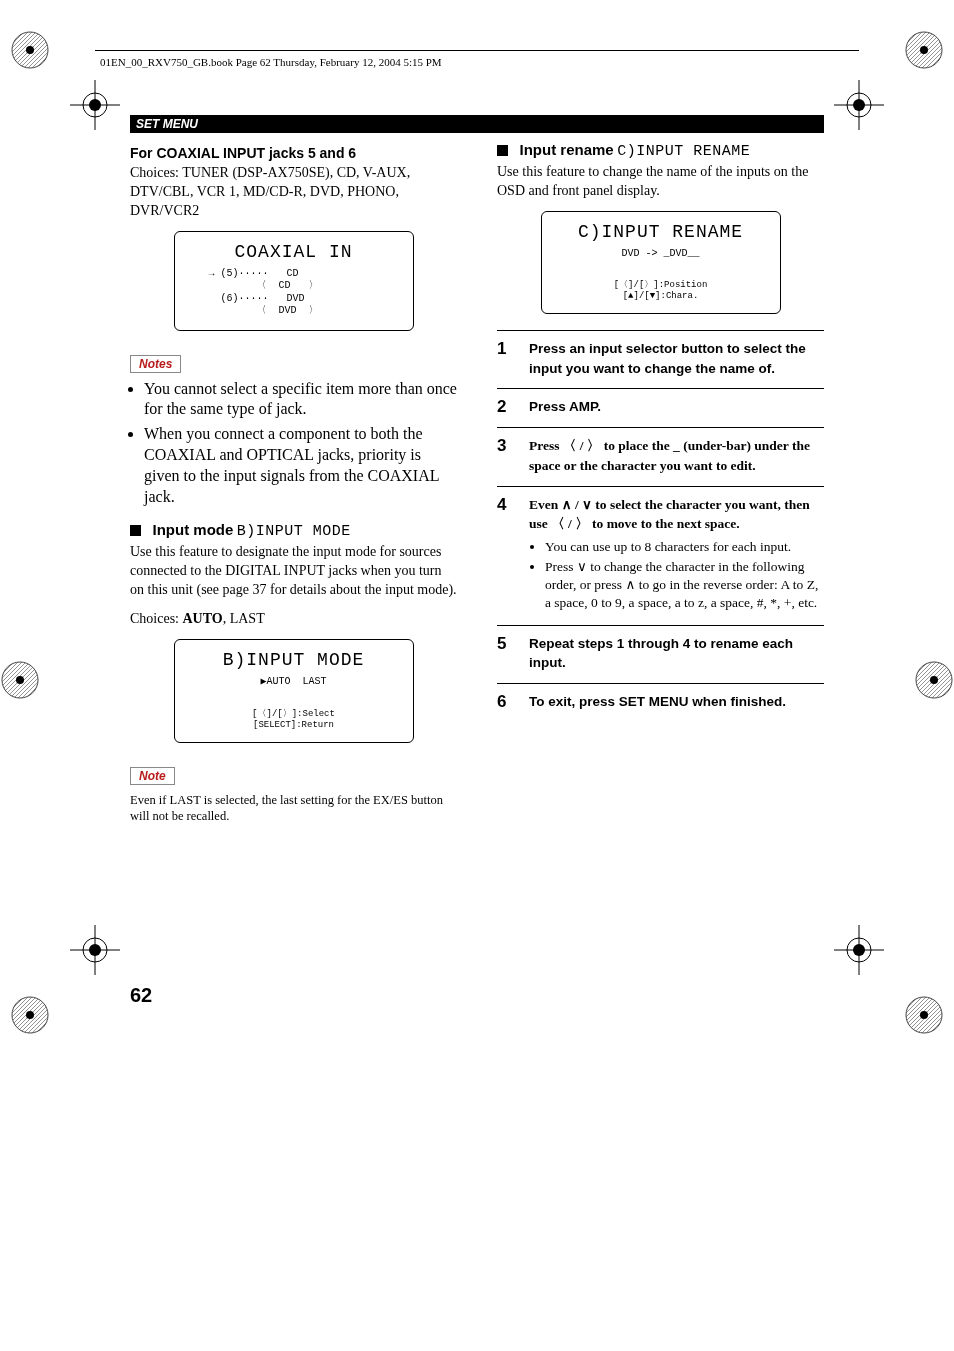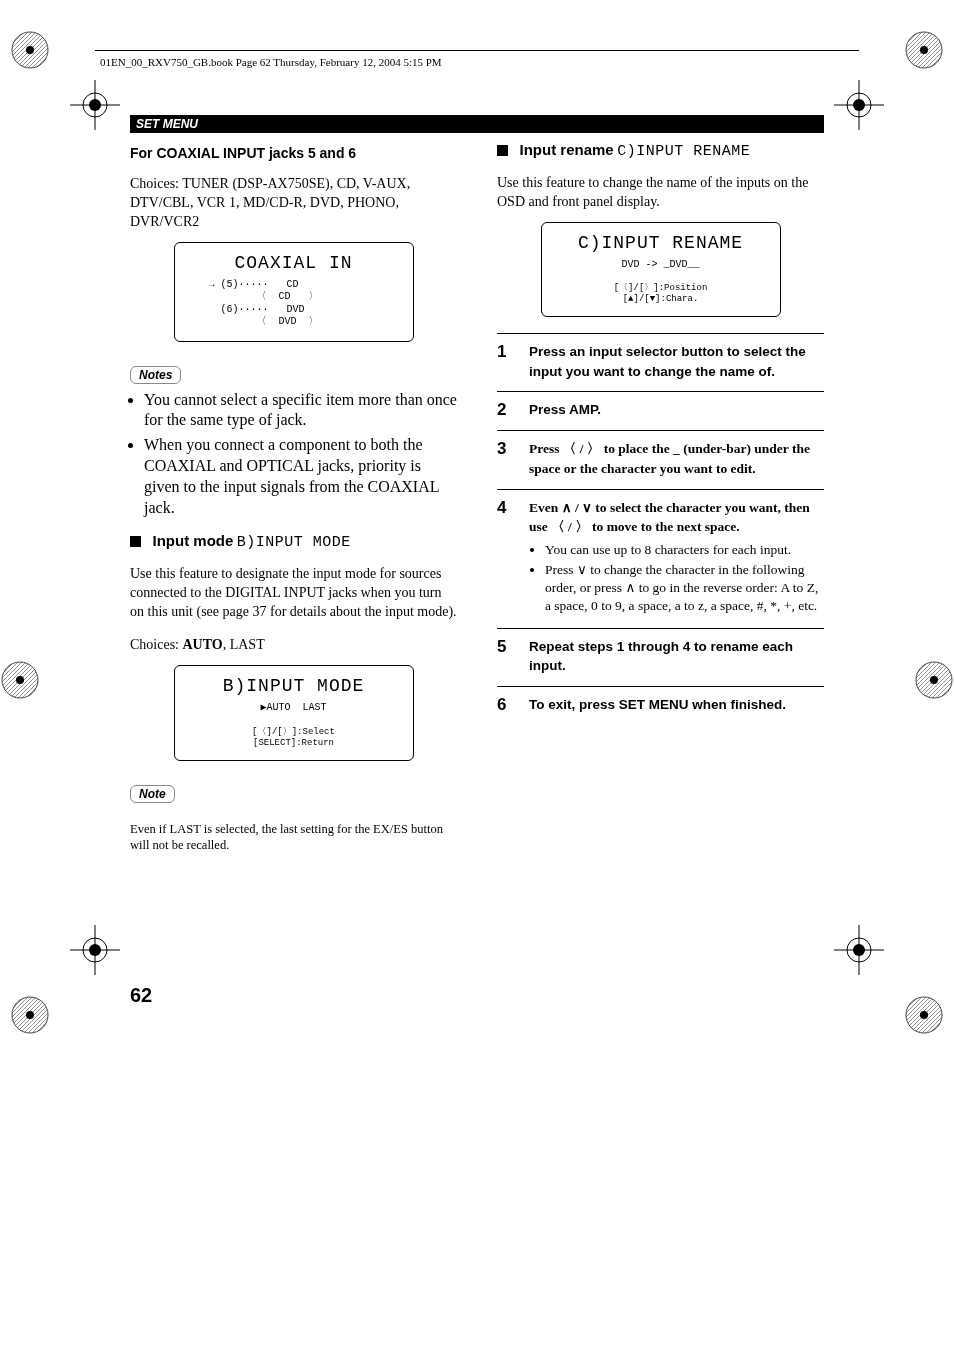--- a/index.html
+++ b/index.html
@@ -66,46 +66,46 @@
     font-weight: bold;
     font-style: italic;
     font-size: 12px;
     padding: 2px 6px;
     margin-bottom: 8px;
   }
   .cols { display: flex; gap: 40px; }
   .col { flex: 1; min-width: 0; }
 
   h4.sub { font-family: Arial, sans-serif; font-weight: bold; font-size: 14px; margin: 4px 0 2px; }
-  p { margin: 14px 0 10px; line-height: 1.35; }
+  p { margin: 3px 0 10px; line-height: 1.35; }
 
   .osd-box {
     border: 1px solid #000;
     border-radius: 6px;
     width: 210px;
     margin: 10px auto 16px;
     padding: 10px 14px 12px;
     font-family: "Courier New", monospace;
     text-align: center;
   }
   .osd-title { font-size: 18px; letter-spacing: 1px; margin-bottom: 6px; }
   .osd-body { font-size: 10px; line-height: 1.25; white-space: pre; text-align: left; padding-left: 20px; }
   .osd-body.center { text-align: center; padding-left: 0; }
-  .osd-foot { font-size: 9px; margin-top: 10px; white-space: pre; }
+  .osd-foot { font-size: 9px; margin-top: 18px; white-space: pre; }
 
   .note-label {
     display: inline-block;
     border: 1px solid #888;
-    border-radius: 6px;
+    border-radius: 0;
     padding: 1px 8px;
     font-family: Arial, sans-serif;
     font-style: italic;
     font-weight: bold;
     font-size: 12px;
-    color: #000000;
+    color: #b91c1c;
     margin: 8px 0 4px;
   }
   ul.notes { margin: 2px 0 14px; padding-left: 14px; font-size: 16px; }
   ul.notes li { margin-bottom: 4px; line-height: 1.3; }
 
   .sec-head { margin: 14px 0 2px; }
   .sq { display:inline-block; width:11px; height:11px; background:#000; vertical-align: -1px; margin-right:8px; }
   .sec-title { font-family: Arial, sans-serif; font-weight: bold; font-size: 15px; }
   .sec-code { font-family: "Courier New", monospace; font-size: 15px; letter-spacing: 0.5px; }
 

